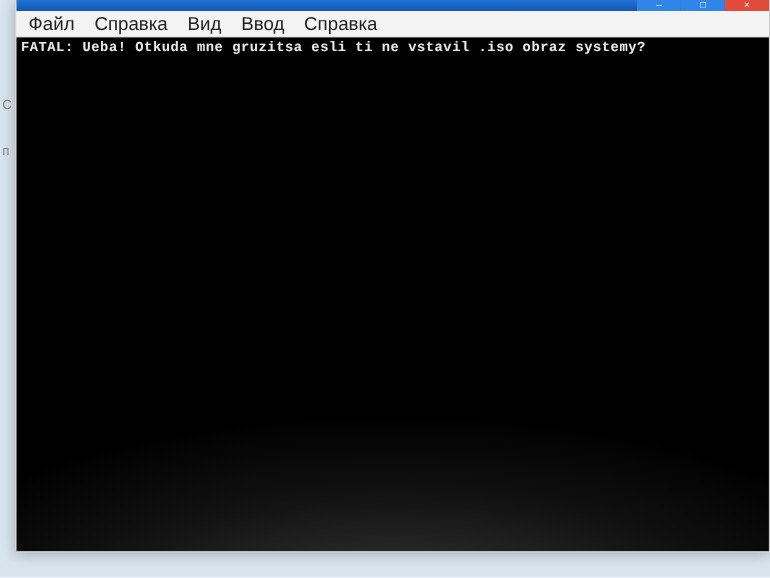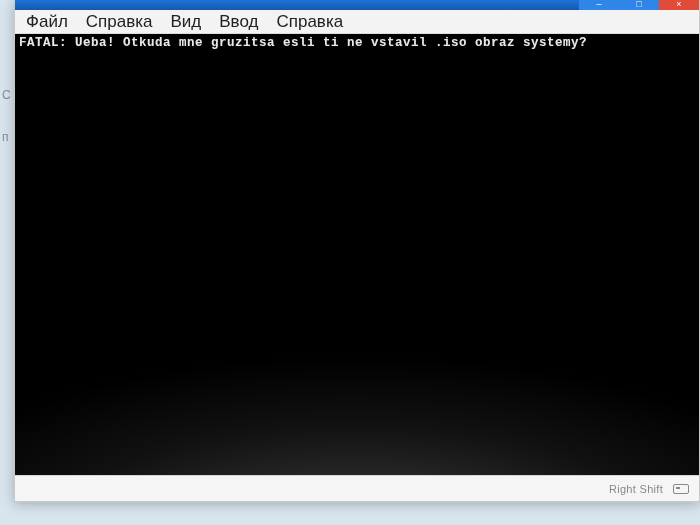--- a/index.html
+++ b/index.html
@@ -161,20 +161,16 @@
     <div class="menu-item">Справка</div>
     <div class="menu-item">Вид</div>
     <div class="menu-item">Ввод</div>
     <div class="menu-item">Справка</div>
   </div>
 
   <div class="console">
     <div class="console-text">FATAL: Ueba! Otkuda mne gruzitsa esli ti ne vstavil .iso obraz systemy?</div>
   </div>
 
-  <div class="statusbar">
-    <span class="status-text">Right Shift</span>
-    <span class="status-icon"></span>
-  </div>
 
 </div>
 
 <div class="below-text"></div>
 
 </body></html>

